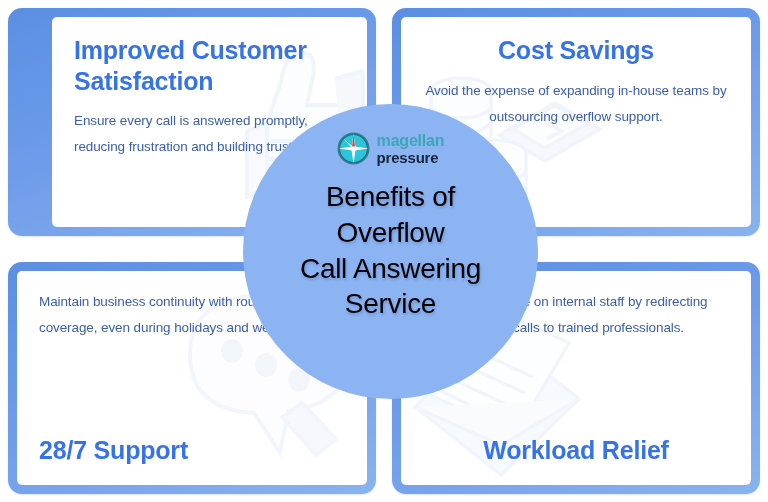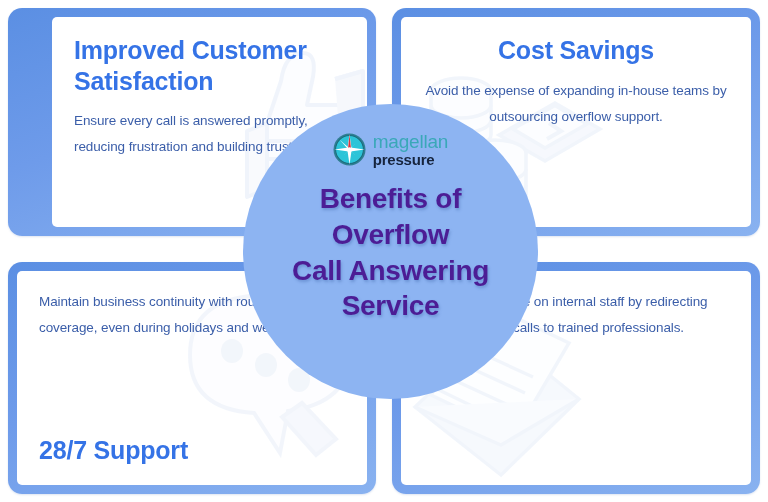--- a/index.html
+++ b/index.html
@@ -109,35 +109,35 @@
     margin-bottom: 14px;
   }
   #logo-mark { width: 33px; height: 33px; display: block; }
   #logo-words {
     display: flex;
     flex-direction: column;
     line-height: 1.0;
   }
   #logo-magellan {
     color: #3aa8b8;
-    font-size: 19px;
-    font-weight: normal;
+    font-size: 16px;
+    font-weight: bold;
     letter-spacing: -.2px;
   }
   #logo-solutions {
     color: #16243d;
     font-size: 15px;
     font-weight: bold;
     letter-spacing: -.2px;
     margin-top: 1px;
   }
   #center-title {
-    color: #4c1d95;
+    color: #000000;
     font-size: 28px;
-    font-weight: bold;
+    font-weight: normal;
     line-height: 1.28;
     text-align: center;
     letter-spacing: -.3px;
     text-shadow: 1px 2px 3px rgba(60,100,170,.40);
     padding: 0 12px;
   }
 </style>
 </head>
 <body>
 
@@ -222,20 +222,21 @@
           <g stroke-width="3.4" fill="none">
             <path d="M76 64 L150 98 M68 80 L142 114 M60 96 L134 130 M54 110 L124 144"></path>
             <path d="M104 36 L118 44 L108 56"></path>
           </g>
           <path d="M32 128 L118 166 L196 120" fill="#f4f8fe"></path>
         </g>
       </svg>
 
       <div class="stack-bot">
         <p class="body-copy align-right">Ease pressure on internal staff by redirecting excess calls to trained professionals.</p>
+        <h2 class="heading align-right gap-bot">Workload Relief</h2>
       </div>
     </div>
   </div>
 
   <div id="center-circle">
 
     <div id="logo-row">
       <svg id="logo-mark" viewBox="0 0 64 64">
         <circle cx="32" cy="32" r="31" fill="#2f7f92"></circle>
         <circle cx="32" cy="32" r="27" fill="#2cc4d8"></circle>

